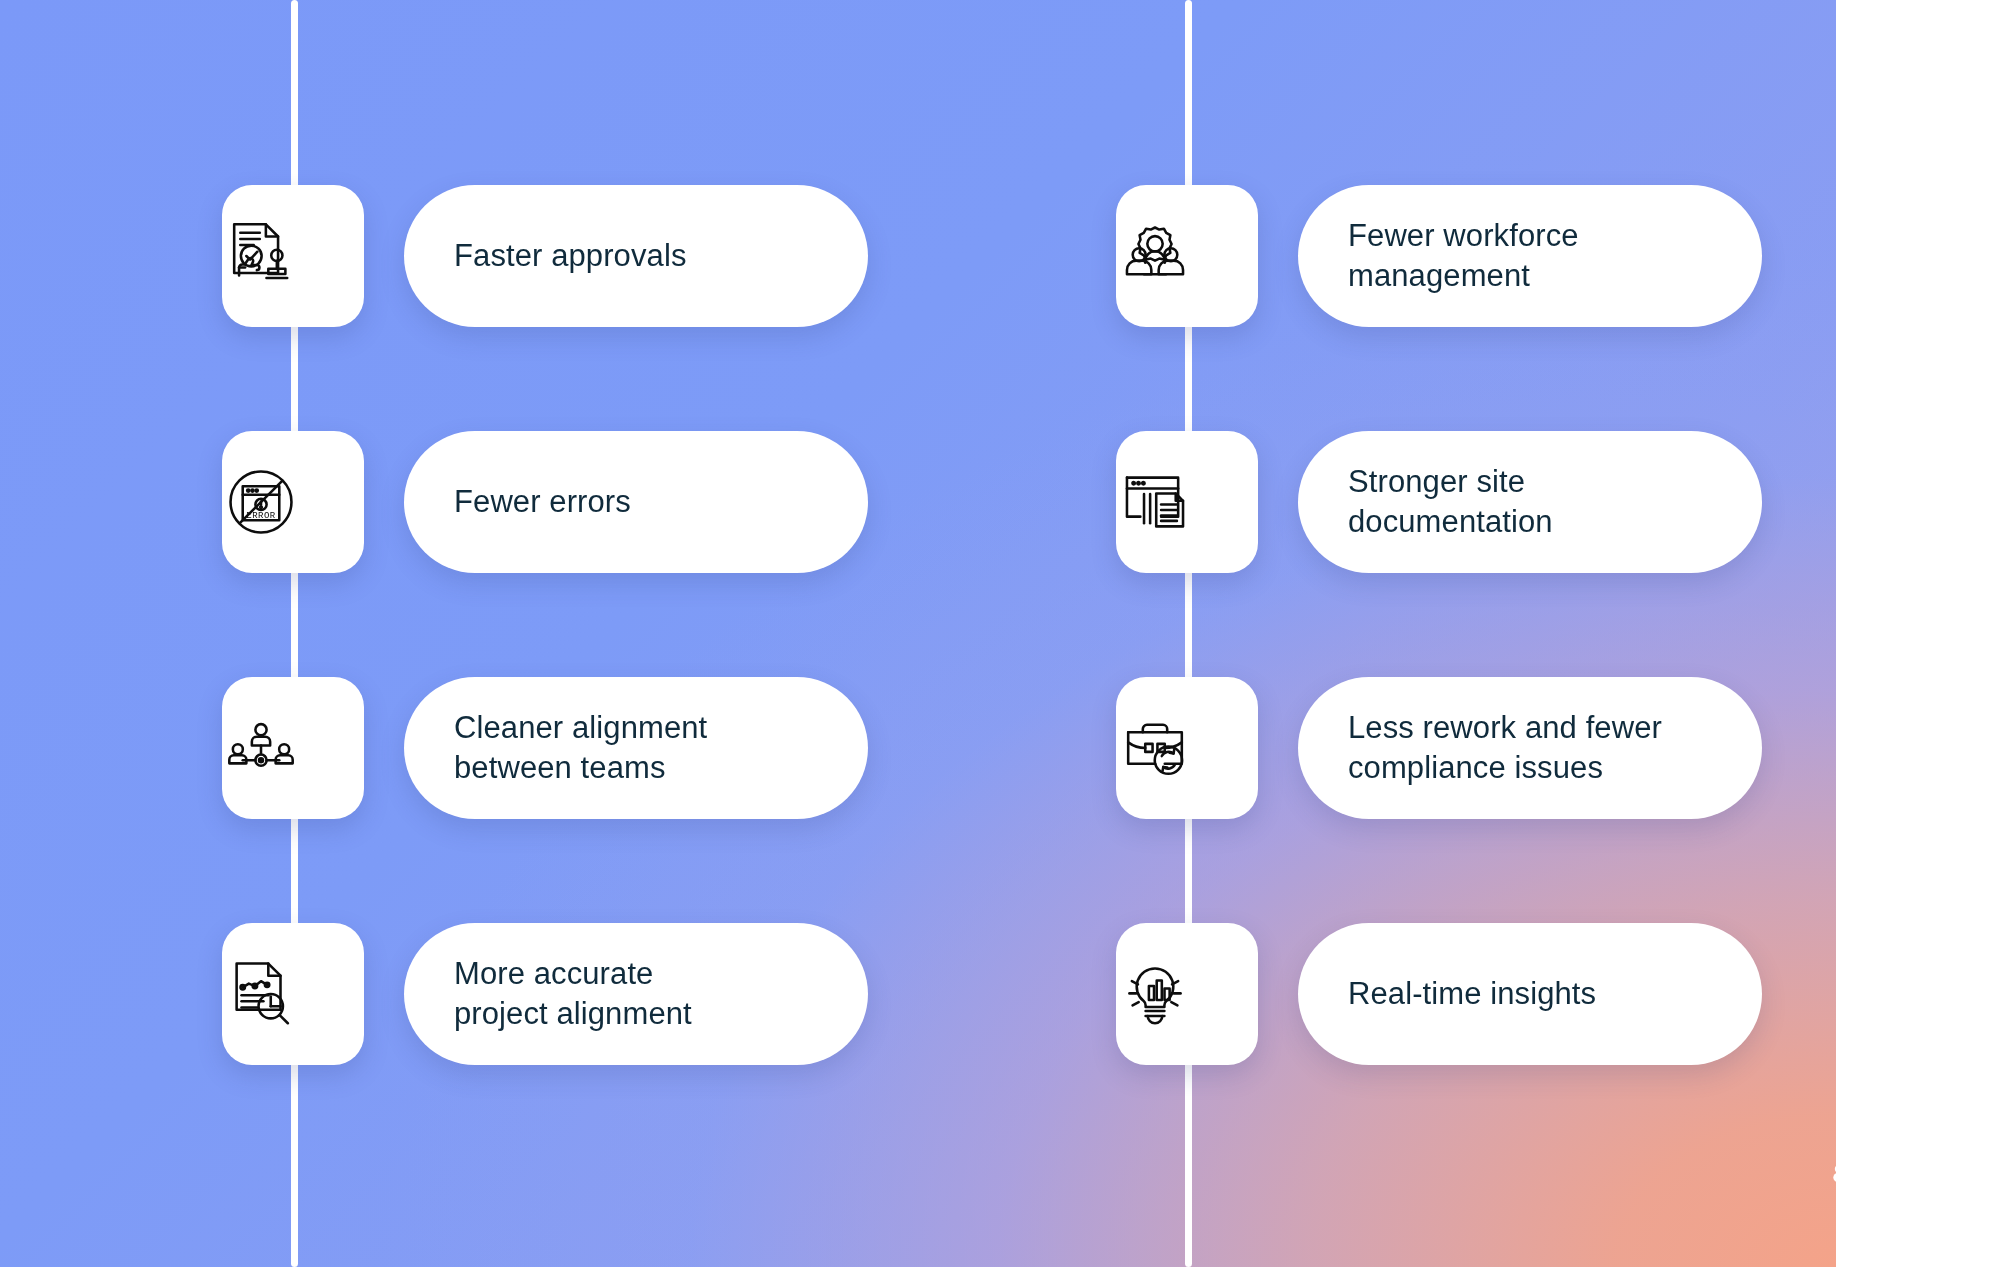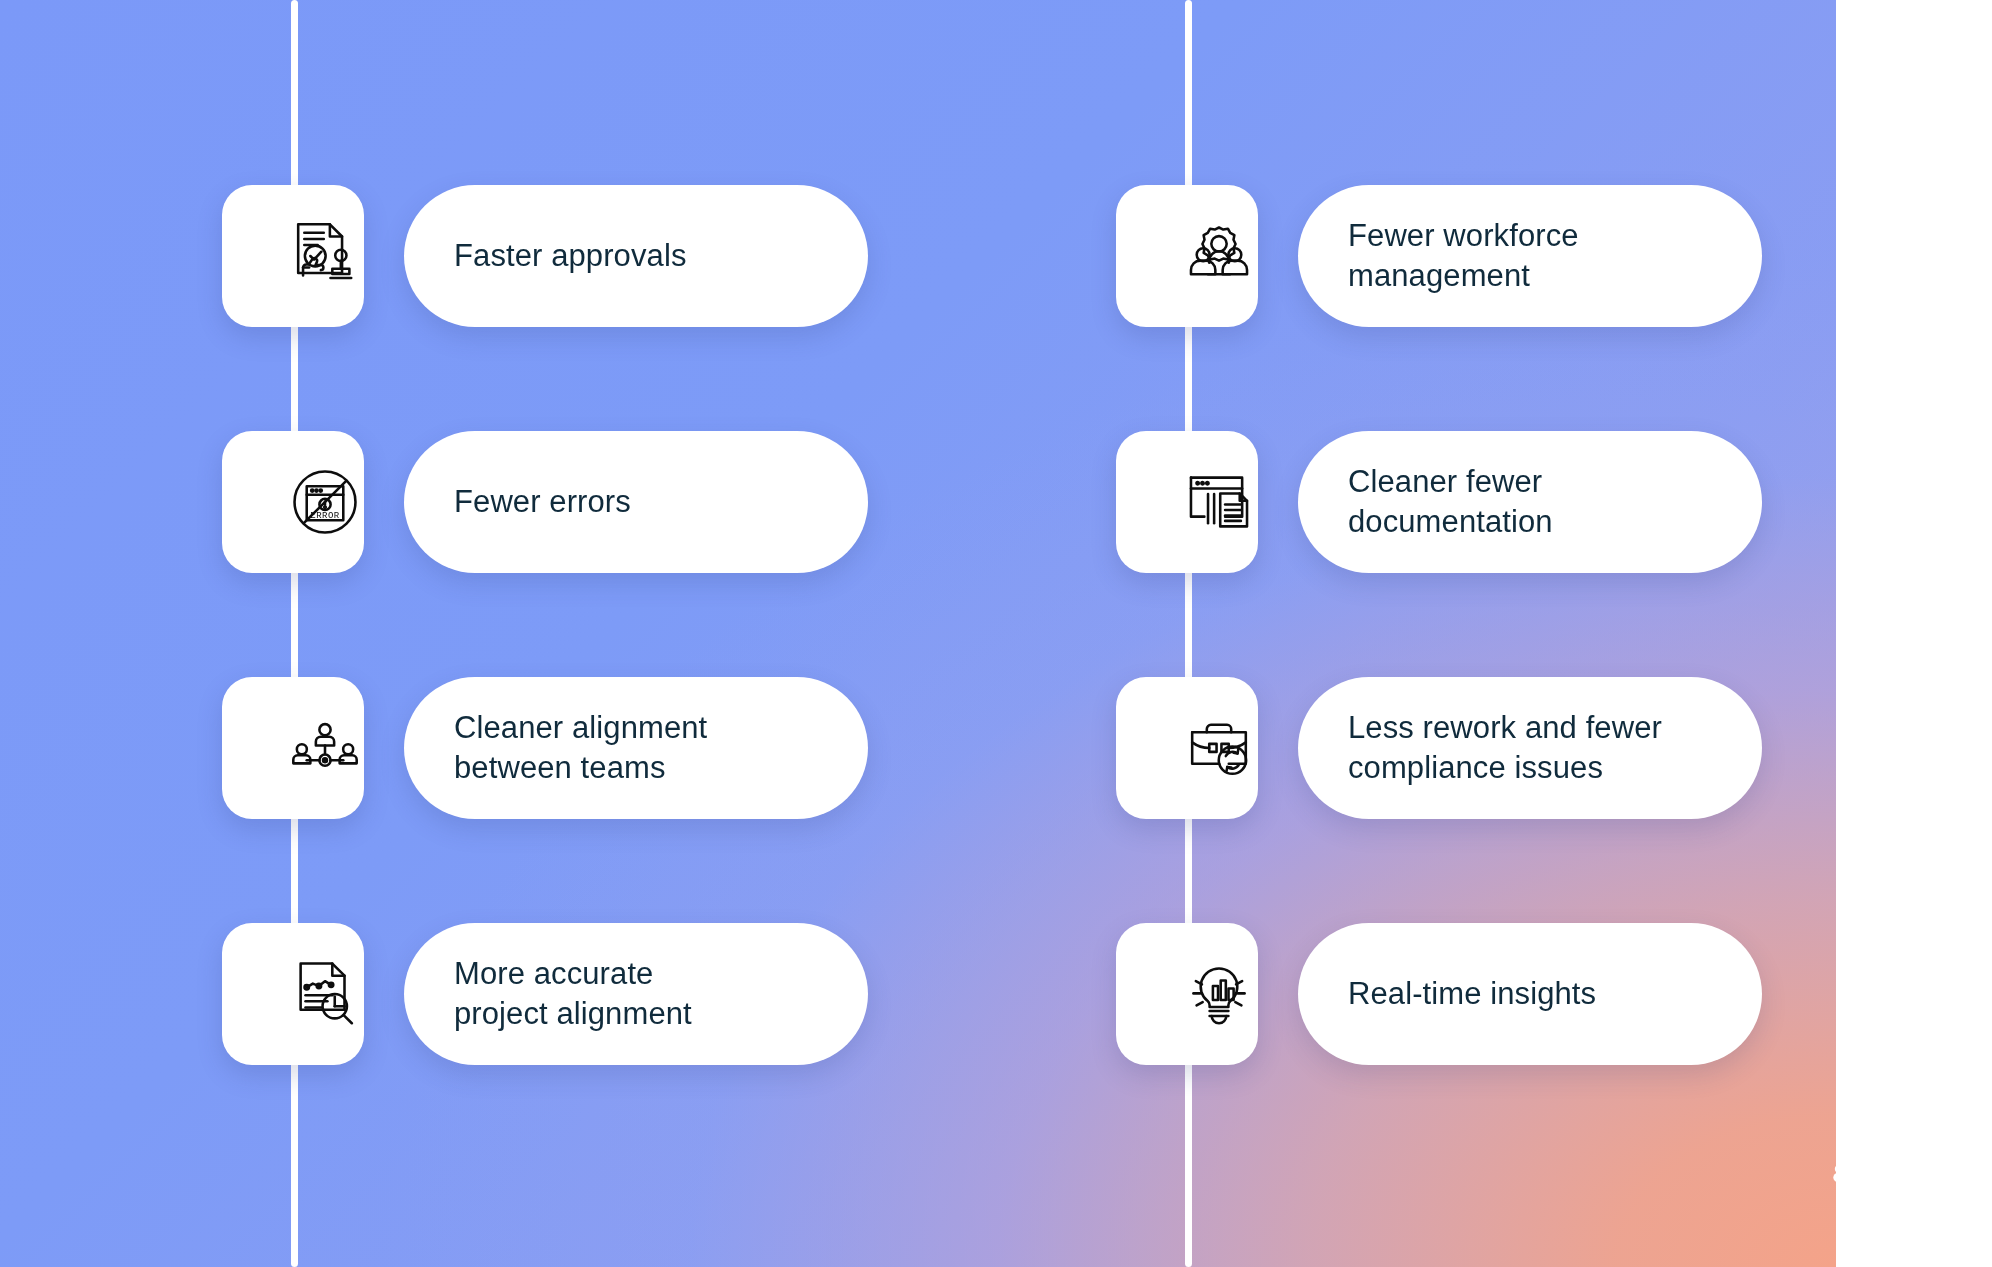--- a/index.html
+++ b/index.html
@@ -64,21 +64,21 @@
     position: absolute;
     left: 222px;
     top: 0;
     width: 142px;
     height: 142px;
     background: #ffffff;
     border-radius: 30px;
     box-shadow: 0 10px 26px rgba(46,58,120,0.18);
     display: flex;
     align-items: center;
-    justify-content: flex-end;
+    justify-content: flex-start;
     z-index: 3;
   }
   .icon-tile svg {
     width: 78px;
     height: 78px;
     display: block;
   }
 
   .pill {
     position: absolute;
@@ -252,21 +252,21 @@
           <path d="M28 25.5 v24"></path>
           <path d="M33 25 h16 l6 6 v21 h-22 z"></path>
           <path d="M49 25 v6 h6"></path>
           <path d="M37 34 h13"></path>
             <path d="M37 38.5 h13"></path>
           <path d="M37 43 h13"></path>
             <path d="M37 47.5 h13"></path>
         </svg>
       </div>
       <div class="pill">
-        <span class="pill-label">Cleaner fewer
+        <span class="pill-label">Stronger site
 documentation</span>
       </div>
     </div>
 
     <div class="row">
       <div class="icon-tile">
         <svg viewBox="0 0 64 64" fill="none" stroke="#0d0d0d" stroke-width="2.1" stroke-linecap="round" stroke-linejoin="round">
           <path d="M22 19 v-2.6 a3.4 3.4 0 0 1 3.4 -3.4 h13.2 a3.4 3.4 0 0 1 3.4 3.4 v2.6"></path>
           <path d="M10 19 h44 v26 h-14"></path>
           <path d="M10 19 v26 h22"></path>

